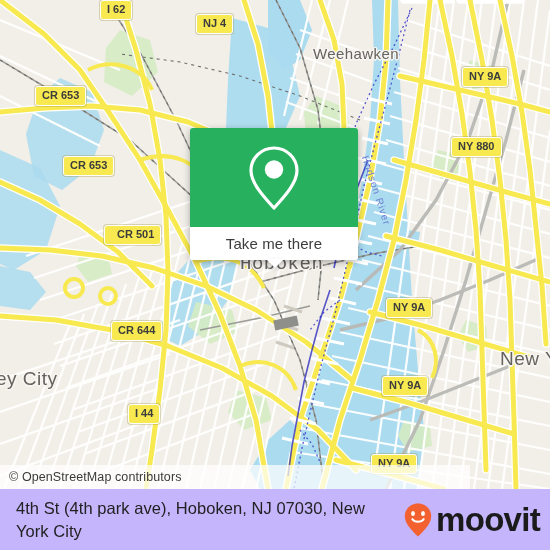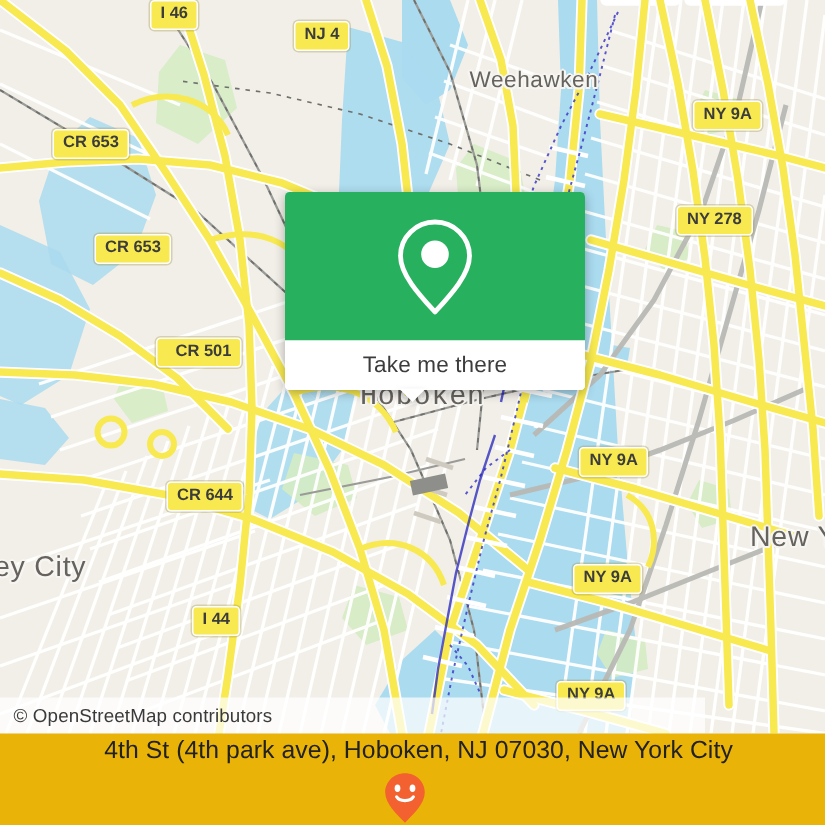--- a/index.html
+++ b/index.html
@@ -64,21 +64,21 @@
     position:absolute;left:0;bottom:0;width:470px;height:24px;
     background:rgba(255,255,255,.72);
     display:flex;align-items:center;
   }
   #attribution .attr-text{
     font-size:12.5px;color:#3a3a3a;padding-left:9px;letter-spacing:.1px;
   }
 
   
   #popup{
-    position:absolute;left:190px;top:128px;width:200px;
+    position:absolute;left:190px;top:128px;width:168px;
     border-radius:3px;
     overflow:hidden;
     box-shadow:0 2px 7px rgba(0,0,0,.30);
     background:#ffffff;
   }
   #popup-header{
     height:99px;background:#27b15f;
     display:flex;align-items:center;justify-content:center;
   }
   #popup-footer{
@@ -93,22 +93,22 @@
     width:0;height:0;
     border-left:9px solid transparent;
     border-right:9px solid transparent;
     border-top:9px solid #ffffff;
     filter:drop-shadow(0 2px 2px rgba(0,0,0,.2));
   }
 
   
   #footer{
     position:absolute;left:0;top:489px;width:550px;height:61px;
-    background:#eab308;
-    display:flex;align-items:center;flex-direction:column;
+    background:#c4b5fd;
+    display:flex;align-items:center;
   }
   #footer-title{
     flex:1;
     padding-left:16px;padding-right:8px;
     font-size:16.5px;
     line-height:1.35;
     color:#222222;
     letter-spacing:.05px;
   }
   #brand{
@@ -386,26 +386,26 @@
       </g>
     </svg>
 
     <div class="place-label place-city" style="left:313px;top:45px;">Weehawken</div>
     <div class="place-label place-big" style="left:240px;top:253px;font-family:Liberation Mono, monospace;">Hoboken</div>
     <div class="place-label place-big" style="left:-4px;top:368px;">ey City</div>
     <div class="place-label place-big" style="left:500px;top:348px;">New Y</div>
 
     <div class="river-label" style="left:340px;top:185px;transform:rotate(72deg);">Hudson River</div>
 
-    <div class="shield" style="left:100px;top:0px;">I 46</div>
+    <div class="shield" style="left:100px;top:0px;">I 62</div>
     <div class="shield" style="left:196px;top:14px;">NJ 4</div>
     <div class="shield" style="left:35px;top:86px;">CR 653</div>
     <div class="shield" style="left:63px;top:156px;">CR 653</div>
     <div class="shield" style="left:462px;top:67px;">NY 9A</div>
-    <div class="shield" style="left:451px;top:137px;">NY 278</div>
+    <div class="shield" style="left:451px;top:137px;">NY 880</div>
     <div class="shield" style="left:104px;top:225px;padding-left:12px;">CR 501</div>
     <div class="shield" style="left:111px;top:321px;">CR 644</div>
     <div class="shield" style="left:386px;top:298px;">NY 9A</div>
     <div class="shield" style="left:382px;top:376px;">NY 9A</div>
     <div class="shield" style="left:128px;top:404px;">I 44</div>
     <div class="shield" style="left:371px;top:454px;">NY 9A</div>
 
     <div id="popup">
       <div id="popup-header">
         <svg width="56" height="68" viewBox="0 0 56 68">
@@ -426,16 +426,17 @@
 
   <div id="footer">
     <div id="footer-title">4th St (4th park ave), Hoboken, NJ 07030, New York City</div>
     <div id="brand">
       <svg width="30" height="36" viewBox="0 0 30 36">
         <path d="M15 1.5 C7.6 1.5 1.8 7.2 1.8 14.2 C1.8 22 9.6 29 15 34.5 C20.4 29 28.2 22 28.2 14.2 C28.2 7.2 22.4 1.5 15 1.5 Z" fill="#f2612f"></path>
         <ellipse cx="10" cy="11.5" rx="1.9" ry="2.5" fill="#ffffff"></ellipse>
         <ellipse cx="20" cy="11.5" rx="1.9" ry="2.5" fill="#ffffff"></ellipse>
         <path d="M9.4 17.2 C11.4 20.6 18.6 20.6 20.6 17.2" fill="none" stroke="#ffffff" stroke-width="2.1" stroke-linecap="round"></path>
       </svg>
+      <span id="brand-word">moovit</span>
     </div>
   </div>
 
 </div>
 
 </body></html>

